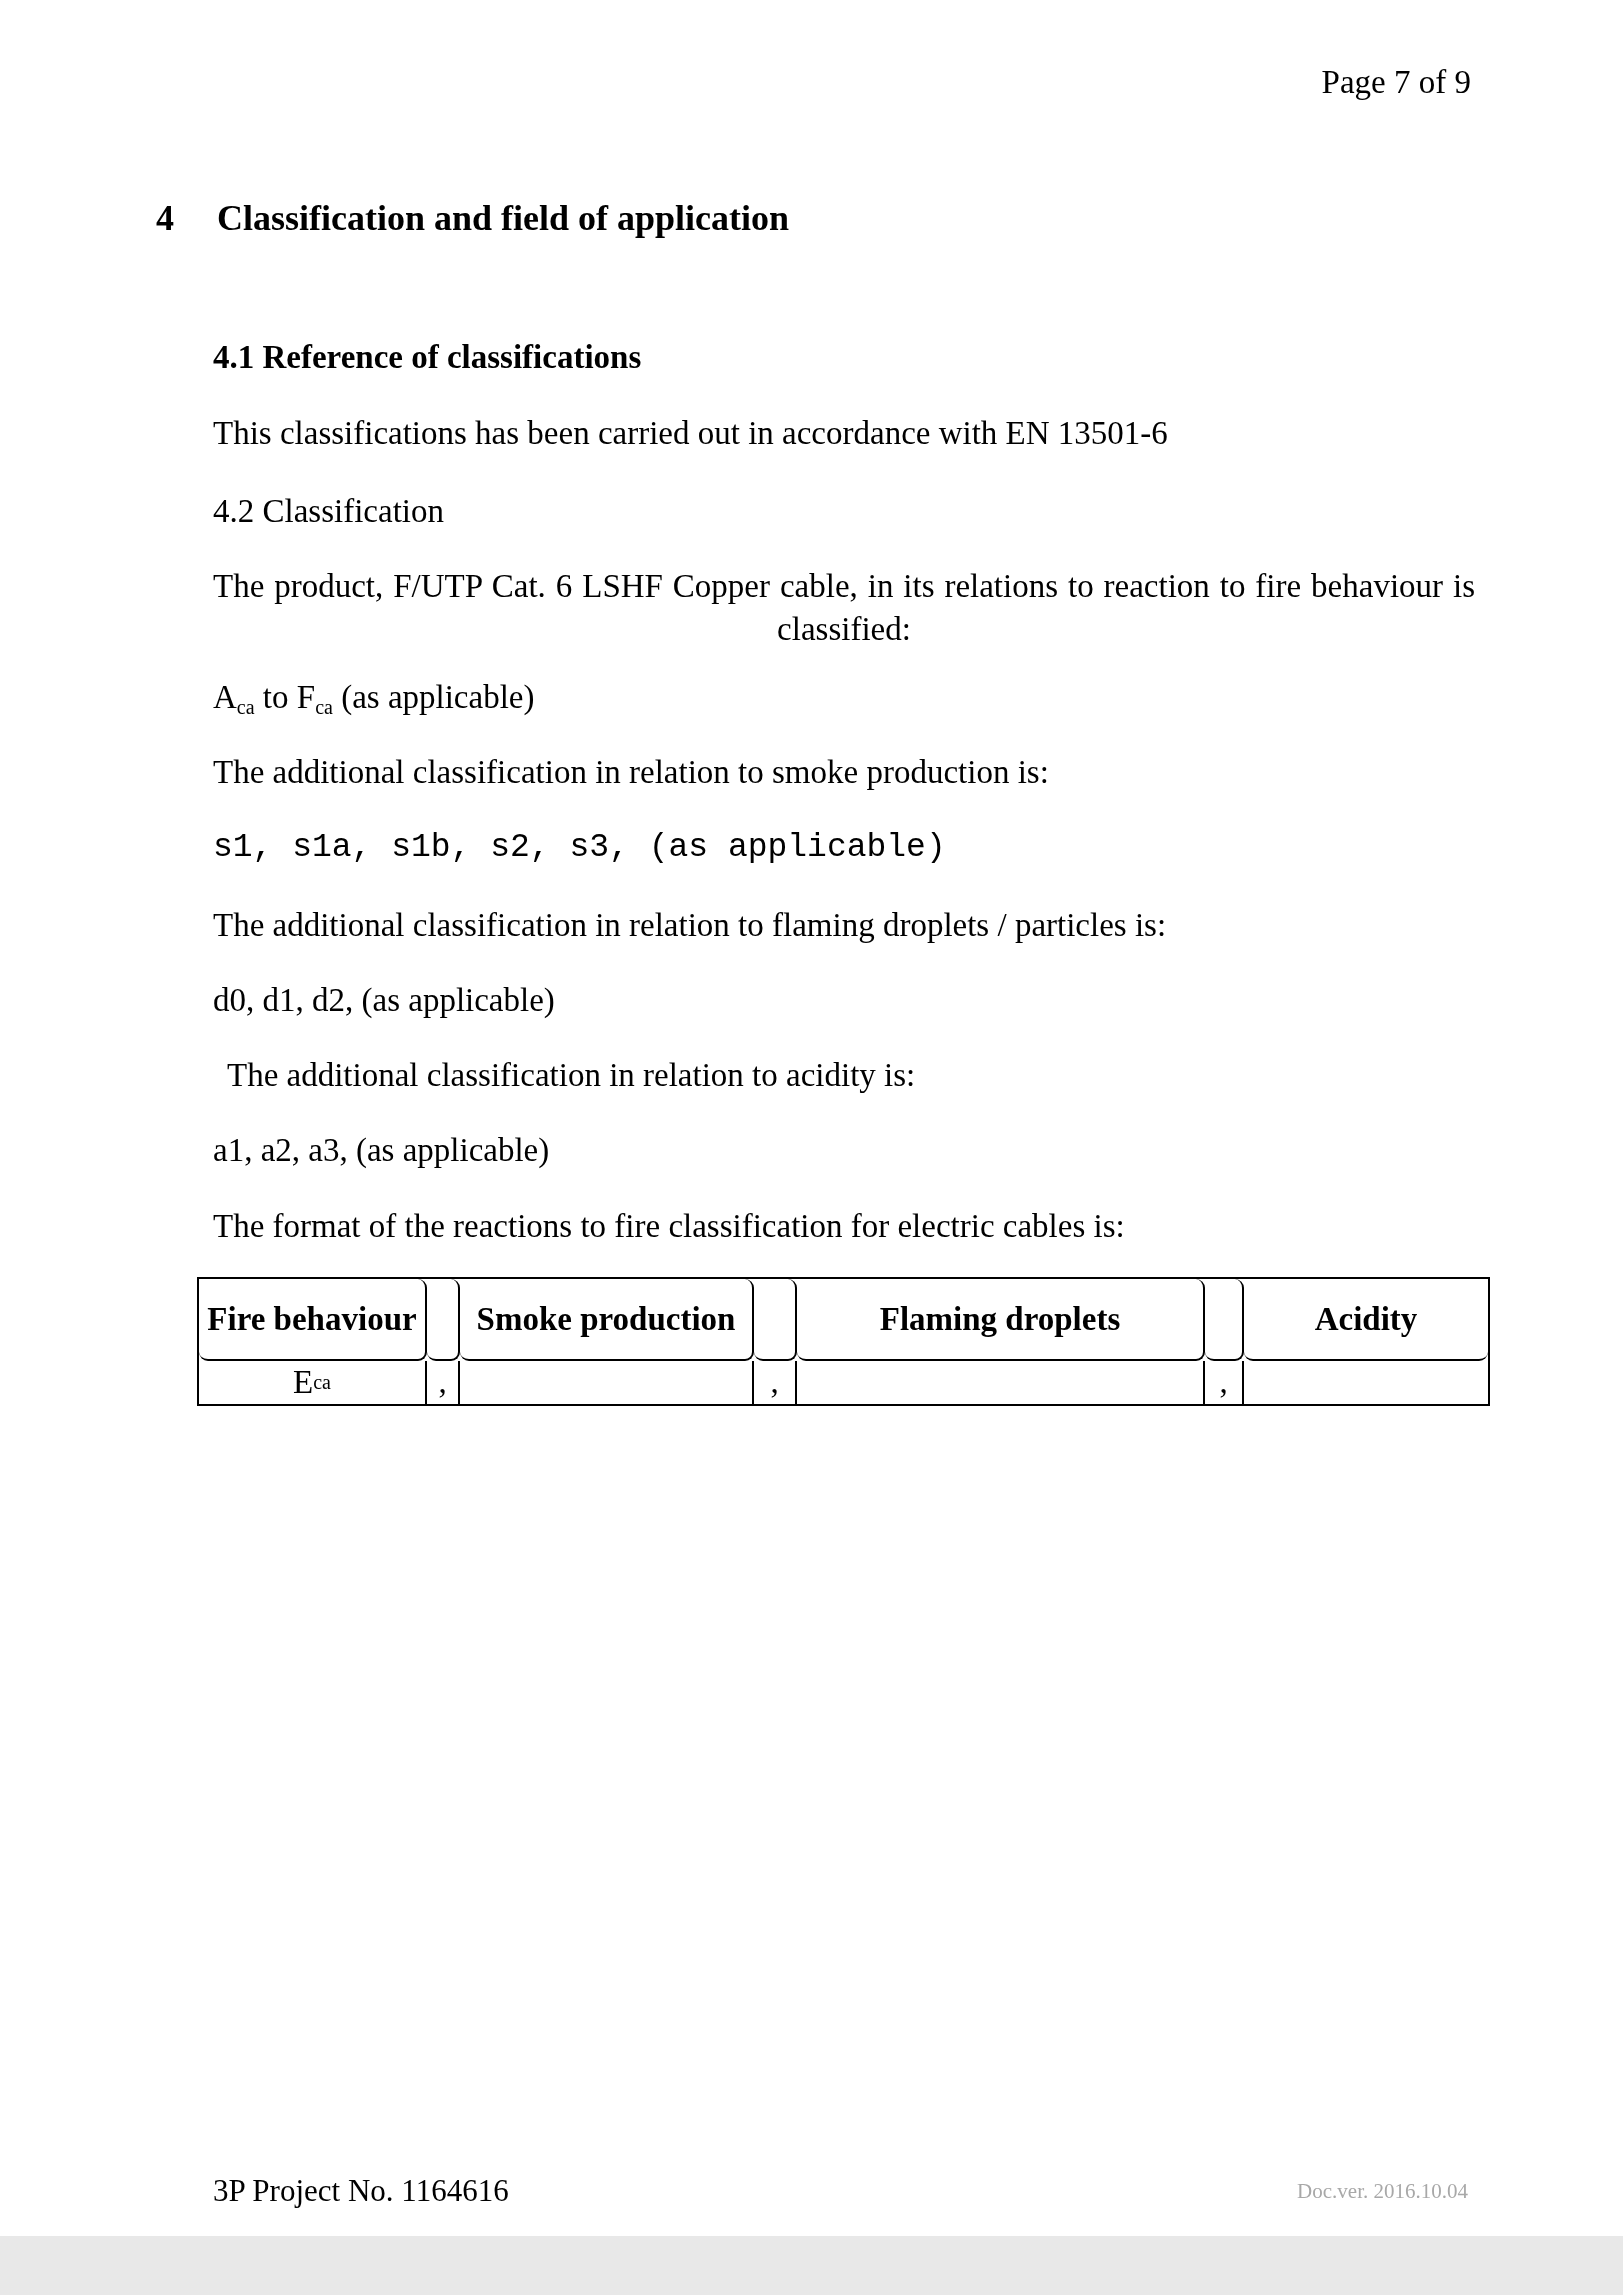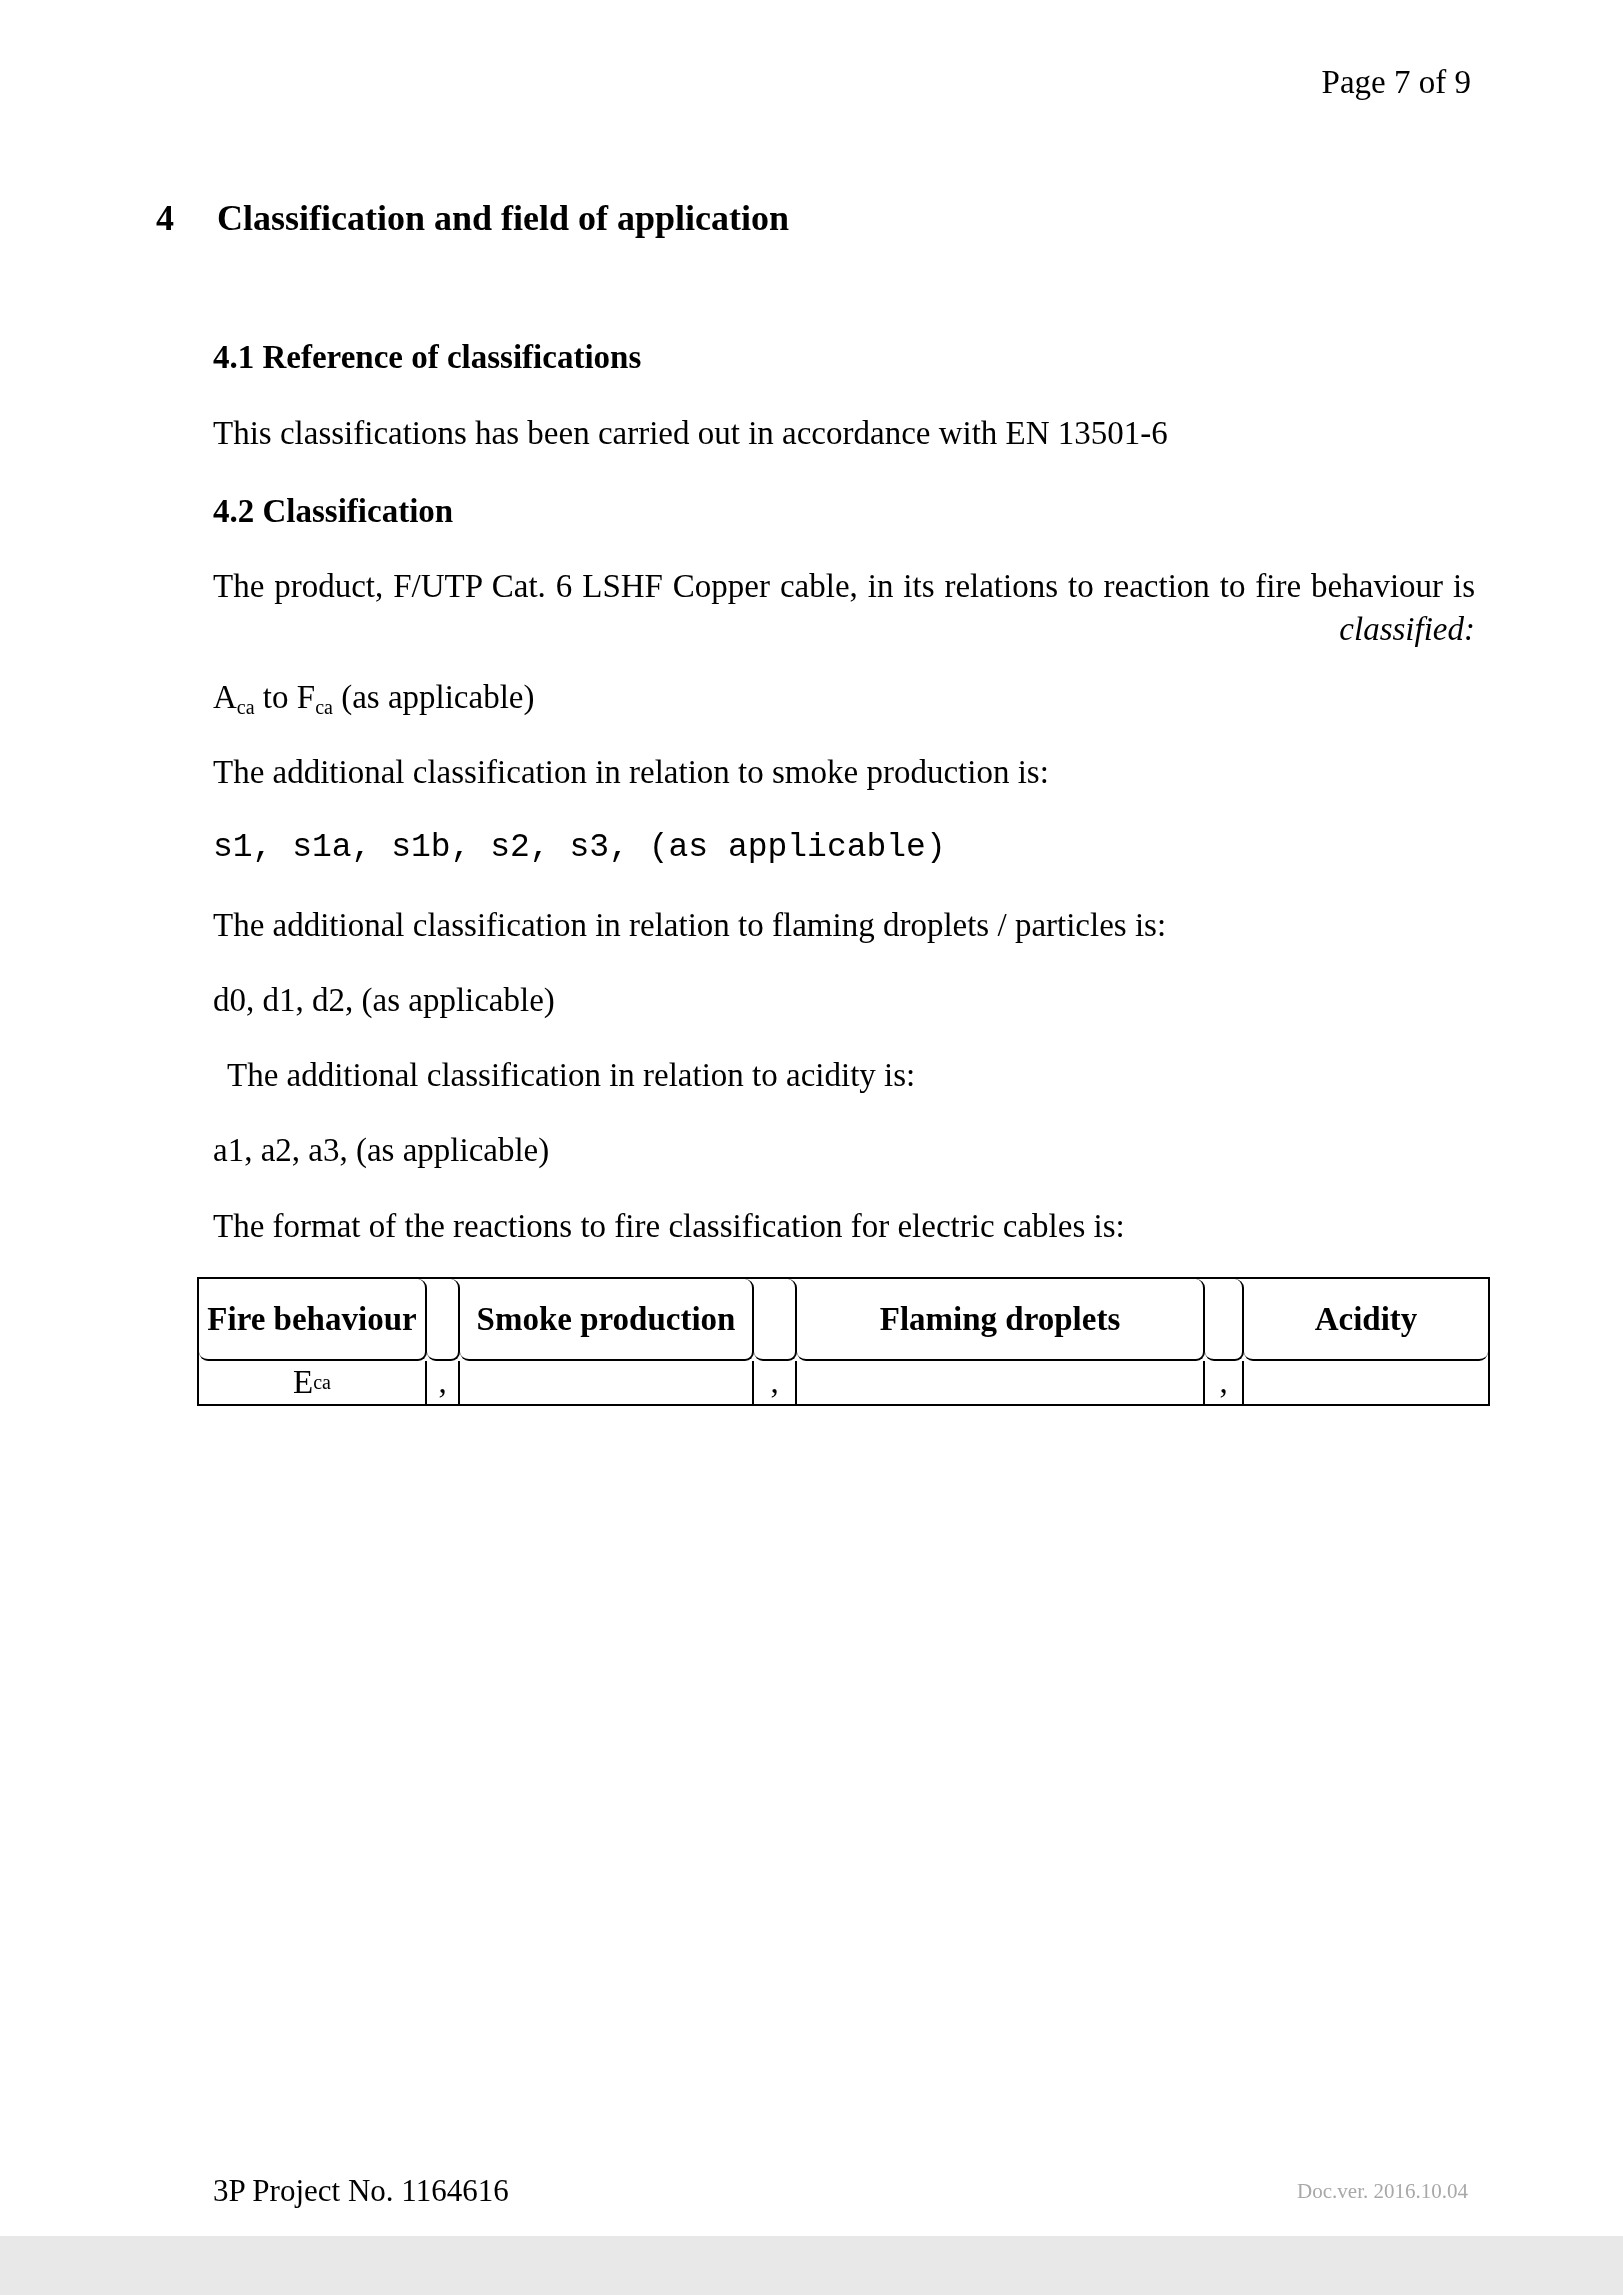--- a/index.html
+++ b/index.html
@@ -21,25 +21,25 @@
   }
   .wrap { white-space: normal; }
 
   .page-num { top: 61px; right: 152px; text-align: right; }
 
   .main-heading { top: 192px; left: 156px; font-size: 36px; line-height: 52px; font-weight: bold; }
   .main-heading .num { display: inline-block; width: 61px; }
 
   .s41-title { top: 336px; left: 213px; font-weight: bold; }
   .s41-body  { top: 412px; left: 213px; }
-  .s42-title { top: 490px; left: 213px; font-weight: bold; }
+  .s42-title { top: 490px; left: 213px; font-weight: normal; }
 
   .para { top: 565px; left: 213px; width: 1262px; }
   .para .l1 { text-align: justify; text-align-last: justify; white-space: normal; }
-  .para .l2 { text-align: right; font-style: italic; }
+  .para .l2 { text-align: center; }
 
   .aca        { top: 676px; left: 213px; }
   .smoke-i    { top: 751px; left: 213px; }
   .smoke-v    { top: 826px; left: 213px; font-family: Liberation Mono, monospace; }
   .drop-i     { top: 904px; left: 213px; }
   .drop-v     { top: 979px; left: 213px; }
   .acid-i     { top: 1054px; left: 227px; }
   .acid-v     { top: 1129px; left: 213px; }
   .format-i   { top: 1205px; left: 213px; }
 

